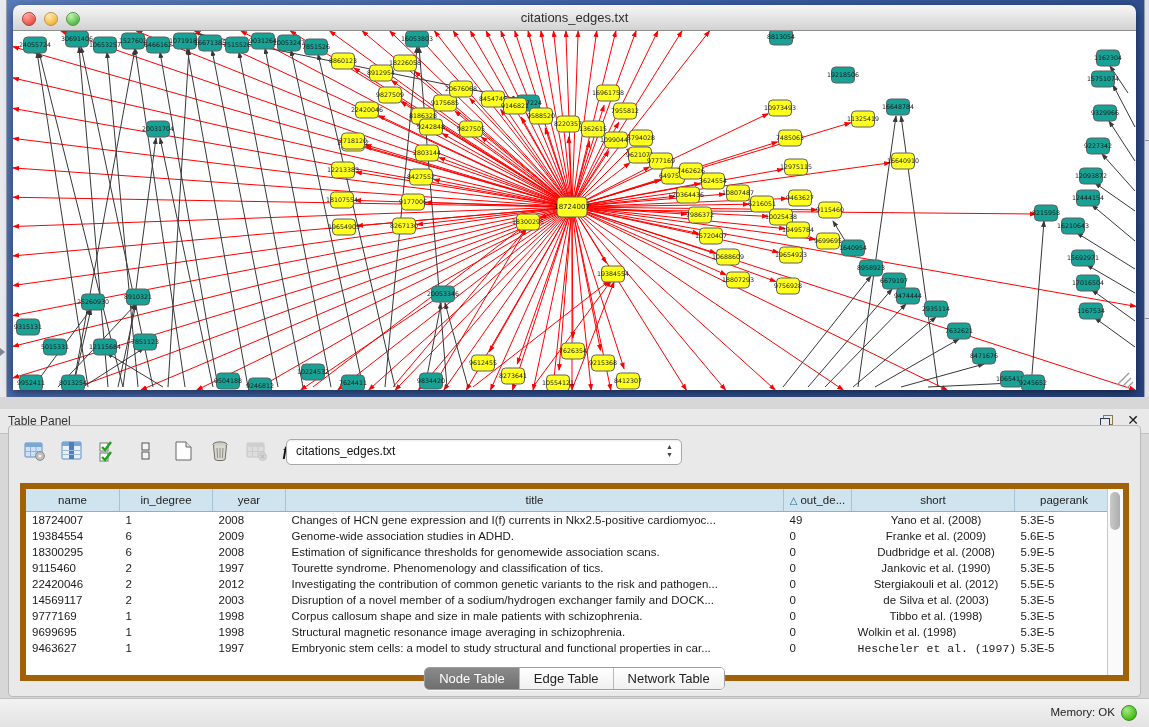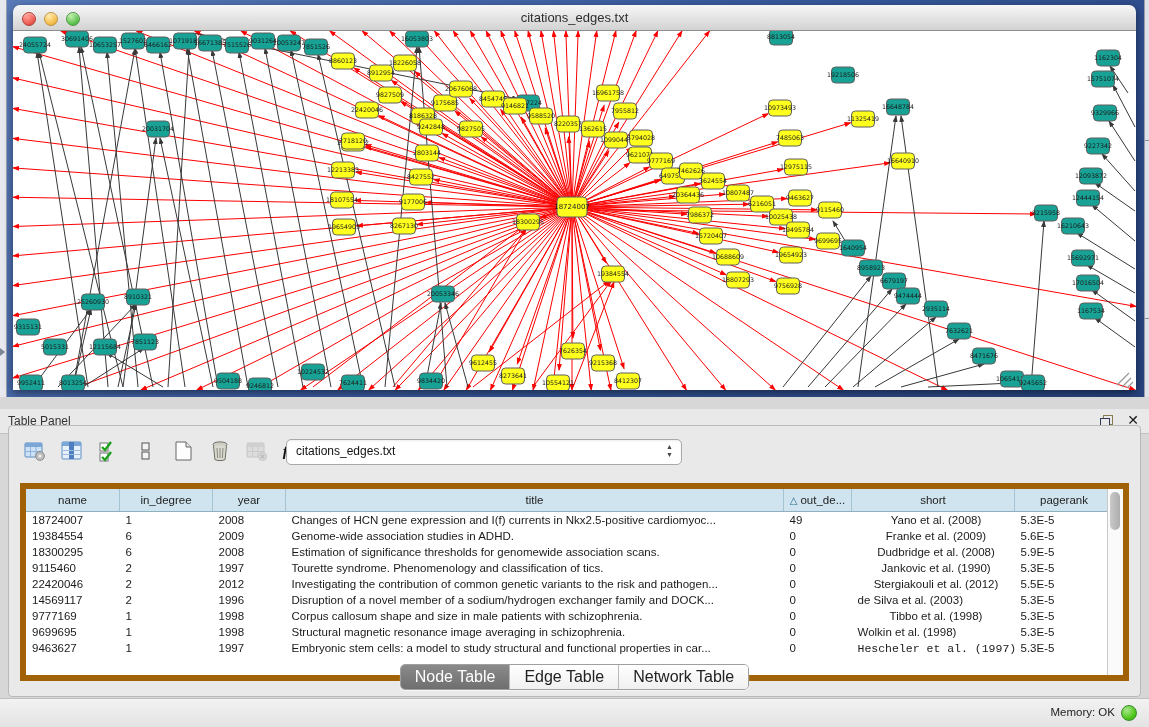--- a/index.html
+++ b/index.html
@@ -63,21 +63,21 @@
   table.grid th:last-child{border-right:none;}
   table.grid td{height:16px;padding:0 0 0 6px;overflow:hidden;white-space:nowrap;cursor:default;}
   .sort-tri{color:#2a6e8f;font-size:10px;margin-right:3px;}
   .vscroll{width:15px;background:#fafafa;border-left:1px solid #c9c9c9;position:relative;cursor:pointer;}
   .vthumb{position:absolute;left:2px;top:3px;width:10px;height:38px;border-radius:5px;
           background:linear-gradient(90deg,#c9c9c9,#adadad);}
 
   .tabs{position:absolute;left:0;right:0;bottom:6px;display:flex;justify-content:center;}
   .seg{display:flex;border:1px solid #9f9f9f;border-radius:5px;overflow:hidden;
        background:#fff;box-shadow:0 1px 1px rgba(255,255,255,.7);}
-  .seg-btn{padding:3px 14px;font-size:16px;color:#222;background:linear-gradient(#ffffff,#f0f0f0);
+  .seg-btn{padding:3px 14px;font-size:13px;color:#222;background:linear-gradient(#ffffff,#f0f0f0);
            border-right:1px solid #b9b9b9;cursor:pointer;}
   .seg-btn:last-child{border-right:none;}
   .seg-btn.sel{background:linear-gradient(#8a8a8a,#6f6f6f);color:#fff;}
 
   .status-bar{position:absolute;left:0;right:0;bottom:0;height:28px;
               background:linear-gradient(#f2f2f2,#e3e3e3);border-top:1px solid #bfbfbf;}
   .mem{position:absolute;right:34px;top:7px;font-size:11.5px;color:#222;}
   .mem-dot{position:absolute;right:12px;top:6px;width:14px;height:14px;border-radius:50%;
            border:1px solid #3c8a2e;background:radial-gradient(circle at 35% 30%,#a8e88c,#4cc417 65%,#379a13);}
 </style>
@@ -886,24 +886,24 @@
                   <td>2</td>
                   <td>2012</td>
                   <td>Investigating the contribution of common genetic variants to the risk and pathogen...</td>
                   <td>0</td>
                   <td style="text-align: center;">Stergiakouli et al. (2012)</td>
                   <td>5.5E-5</td>
                 </tr>
                 <tr>
                   <td>14569117</td>
                   <td>2</td>
-                  <td>1996</td>
+                  <td>2003</td>
                   <td>Disruption of a novel member of a sodium/hydrogen exchanger family and DOCK...</td>
                   <td>0</td>
-                  <td style="text-align: left; margin-top: 8px;">de Silva et al. (2003)</td>
+                  <td style="text-align: center; margin-top: 8px;">de Silva et al. (2003)</td>
                   <td>5.3E-5</td>
                 </tr>
                 <tr>
                   <td>9777169</td>
                   <td>1</td>
                   <td>1998</td>
                   <td>Corpus callosum shape and size in male patients with schizophrenia.</td>
                   <td>0</td>
                   <td style="text-align: center;">Tibbo et al. (1998)</td>
                   <td>5.3E-5</td>

